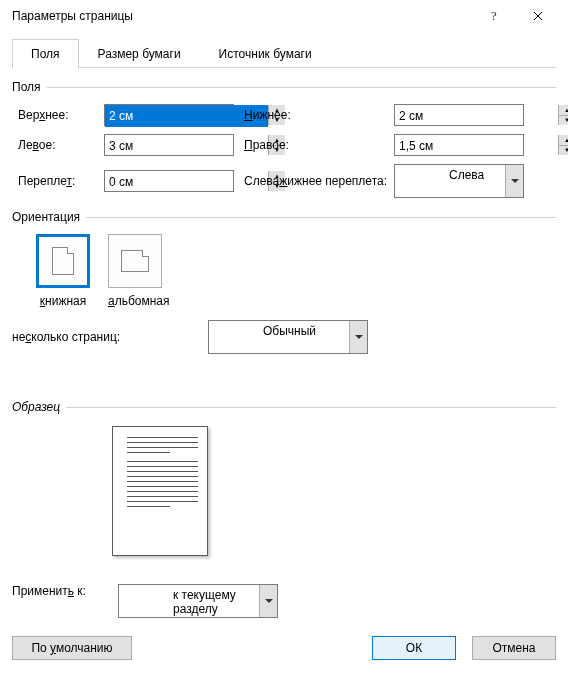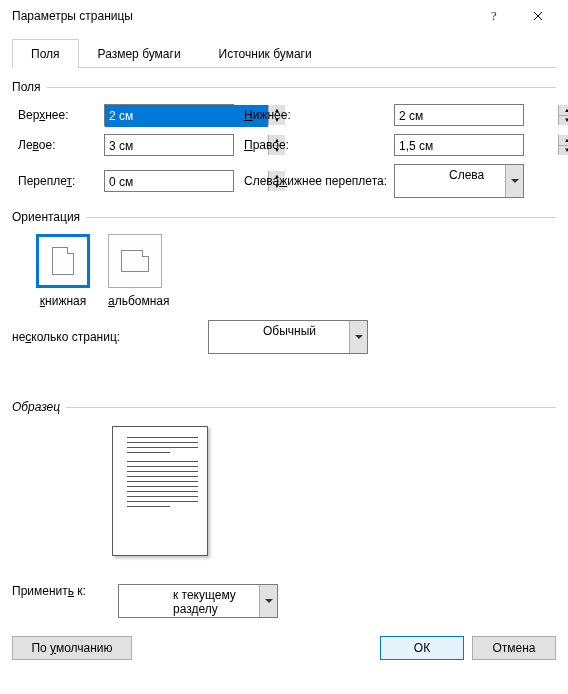--- a/index.html
+++ b/index.html
@@ -53,21 +53,21 @@
     
     .preview-area { margin-top: 12px; margin-left: 100px; }
     .preview-box { width: 96px; height: 130px; border: 1px solid #5a5a5a; background: #fff; padding: 10px 9px 10px 14px; box-shadow: 2px 2px 3px rgba(0,0,0,0.25); }
     .pline { height: 1px; background: #555; margin-bottom: 4px; }
     .pline.gap { margin-top: 8px; }
     .pline.short { width: 60%; }
     
     .apply-row { display: flex; margin-top: 28px; margin-left: 0; }
     .apply-label { width: 106px; }
     
-    .footer { display: flex; margin-top: 18px; gap: 8px; }
+    .footer { display: flex; margin-top: 18px; gap: 16px; }
     .footer-spacer { flex: 1; }
     .btn { border: 1px solid #adadad; background: #e1e1e1; padding: 4px 0; width: 84px; text-align: center; cursor: pointer; }
     .btn.default-btn { width: 120px; }
     .btn.primary { border: 1px solid #0078d4; background: #e5f1fb; }
     
     .chev-down::before { content: ""; display: block; border-left: 4px solid transparent; border-right: 4px solid transparent; border-top: 4px solid #333; }
     .tri-up::before { content: "▲"; font-size: 6px; }
     .tri-down::before { content: "▼"; font-size: 6px; }
   </style>
 </head>

